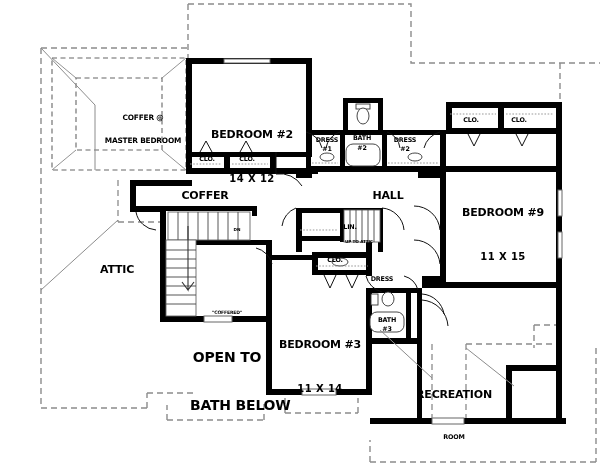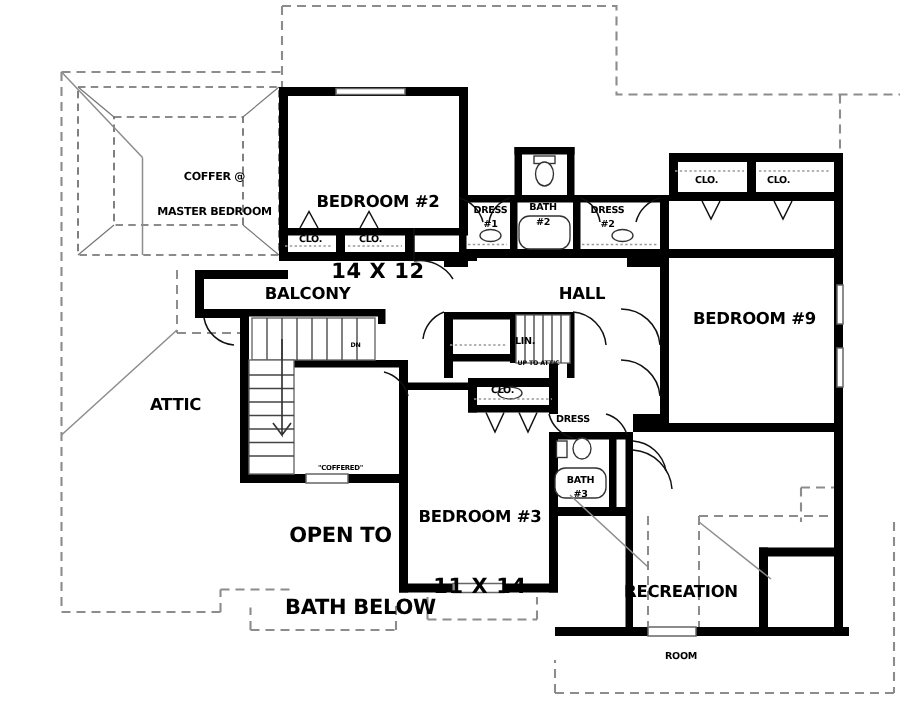--- a/index.html
+++ b/index.html
@@ -31,21 +31,21 @@
     text-align: center;
     font-family: "DejaVu Sans", sans-serif;
     font-weight: bold;
     color: #000000;
     line-height: 1.06;
     white-space: pre;
     letter-spacing: -0.2px;
     pointer-events: none;
   }
   .lbl-room  { font-size: 11px; }
-  .lbl-dim   { font-size: 14px; letter-spacing: 0.4px; text-align: center; }
+  .lbl-dim   { font-size: 10px; letter-spacing: 0.4px; text-align: center; }
   .lbl-small { font-size: 6.4px; }
   .lbl-micro { font-size: 4.2px; letter-spacing: -0.1px; }
   .lbl-coffer{ font-size: 7.4px; }
   .lbl-foyer { font-size: 14px; }
   .lbl-quote { font-size: 4.6px; letter-spacing: -0.2px; }
 </style>
 </head>
 <body>
 
 <div id="plan-root">
@@ -302,36 +302,37 @@
     <div>MASTER BEDROOM</div>
   </div>
 
   <div class="rm-label" style="left:192px; top:95px; width:120px;">
     <div class="lbl-room">BEDROOM #2</div>
     <div class="lbl-dim">14 X 12</div>
   </div>
 
   <div class="rm-label" style="left:444px; top:173px; width:118px;">
     <div class="lbl-room">BEDROOM #9</div>
+    <div class="lbl-dim">11 X 15</div>
   </div>
 
   <div class="rm-label" style="left:268px; top:305px; width:104px;">
     <div class="lbl-room">BEDROOM #3</div>
     <div class="lbl-dim">11 X 14</div>
   </div>
 
   <div class="rm-label" style="left:412px; top:355px; width:84px;">
     <div class="lbl-room">RECREATION</div>
     <div class="lbl-small">ROOM</div>
     
   </div>
 
   <div class="rm-label lbl-room" style="left:95px; top:238px; width:44px;margin-top:26px;">ATTIC</div>
 
-  <div class="rm-label lbl-room" style="left:175px; top:190px; width:60px;">BALCONY</div>
+  <div class="rm-label lbl-room" style="left:175px; top:190px; width:60px;">COFFER</div>
 
   <div class="rm-label lbl-room" style="left:370px; top:190px; width:36px;">HALL</div>
 
   <div class="rm-label lbl-small" style="left:306px; top:224px; width:26px;margin-left:31px;">LIN.</div>
 
   <div class="rm-label lbl-micro" style="left:335px; top:240px; width:48px;">UP TO ATTIC</div>
 
   <div class="rm-label lbl-small" style="left:310px; top:137px; width:34px;">DRESS</div>
   <div class="rm-label lbl-small" style="left:310px; top:146px; width:34px;">#1</div>
 

